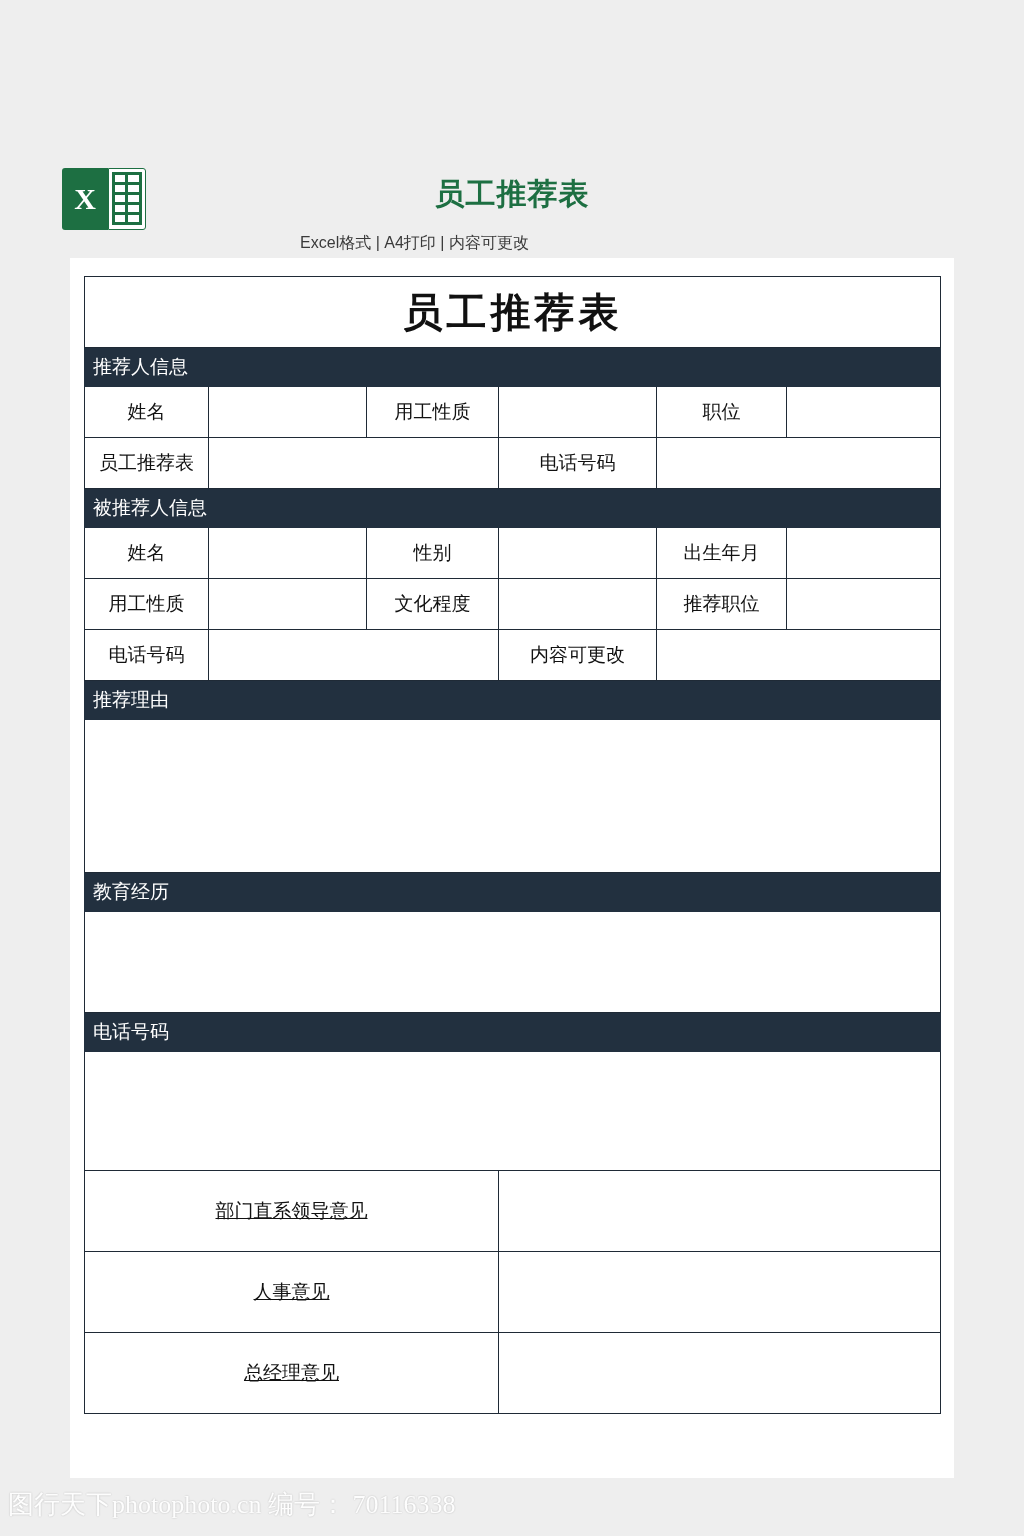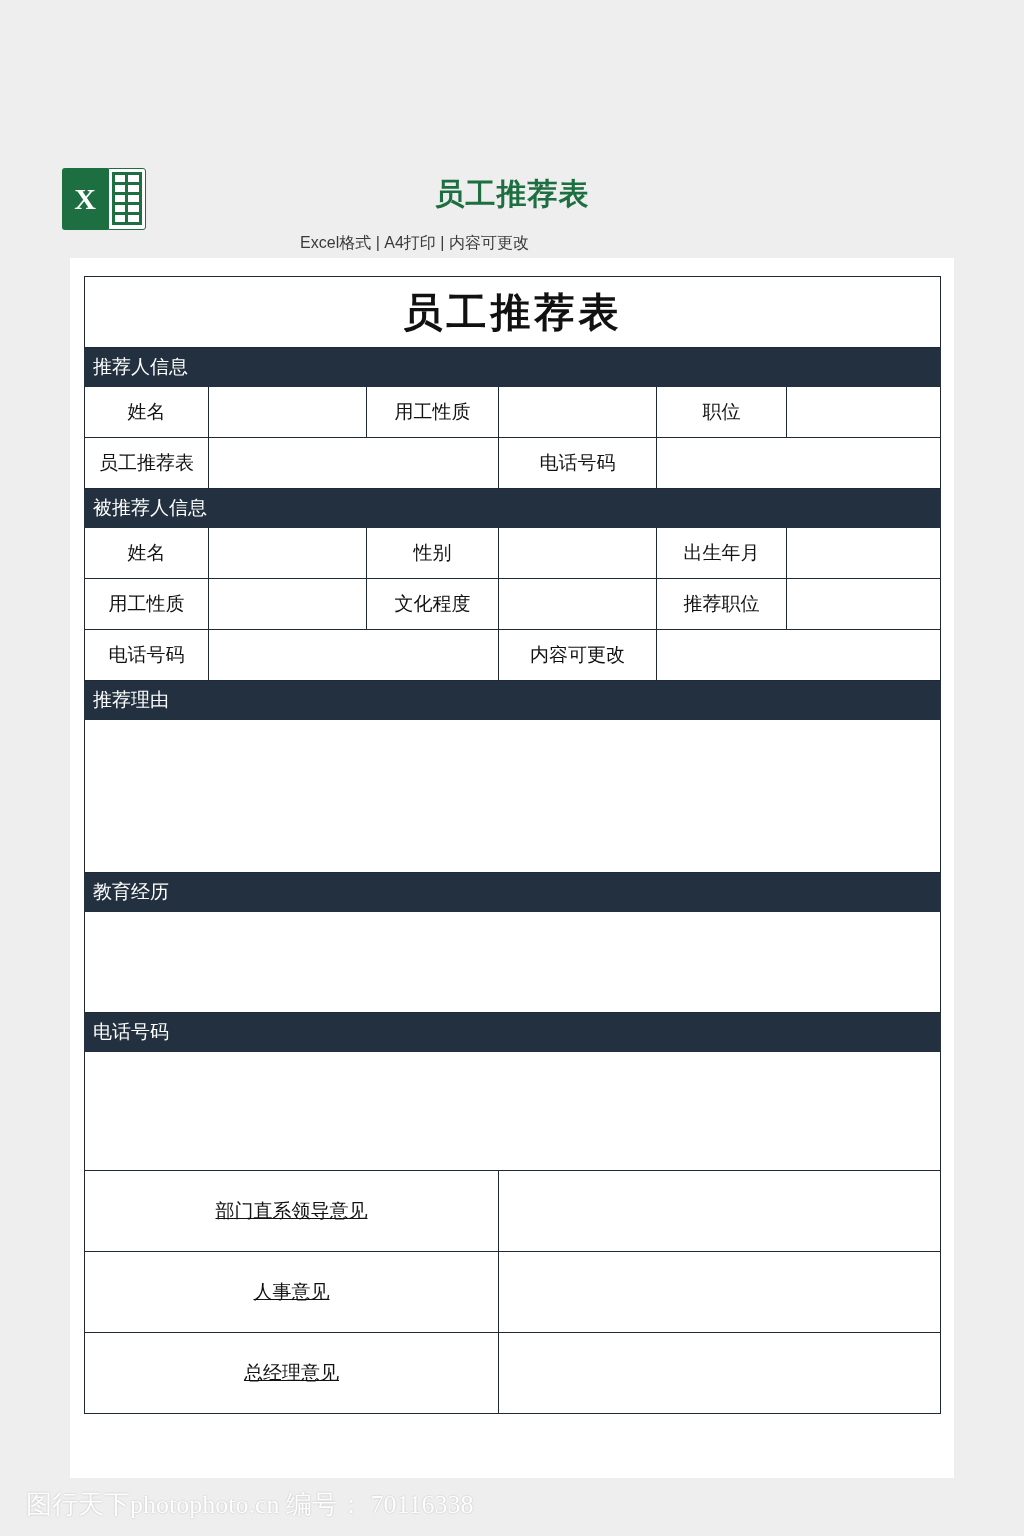--- a/index.html
+++ b/index.html
@@ -139,21 +139,21 @@
     position: absolute;
     left: 0;
     bottom: 10px;
     width: 1024px;
     height: 44px;
     color: #ffffff;
     font-size: 26px;
     font-family: "Liberation Serif", serif;
     display: flex;
     align-items: center;
-    padding-left: 26px;
+    padding-left: 8px;
     box-sizing: border-box;
     text-shadow: 0 0 2px rgba(0,0,0,0.25);
   }
   .watermark .wm-text { opacity: 0.92; }
 </style>
 </head>
 <body>
 
 <div id="page">
 

